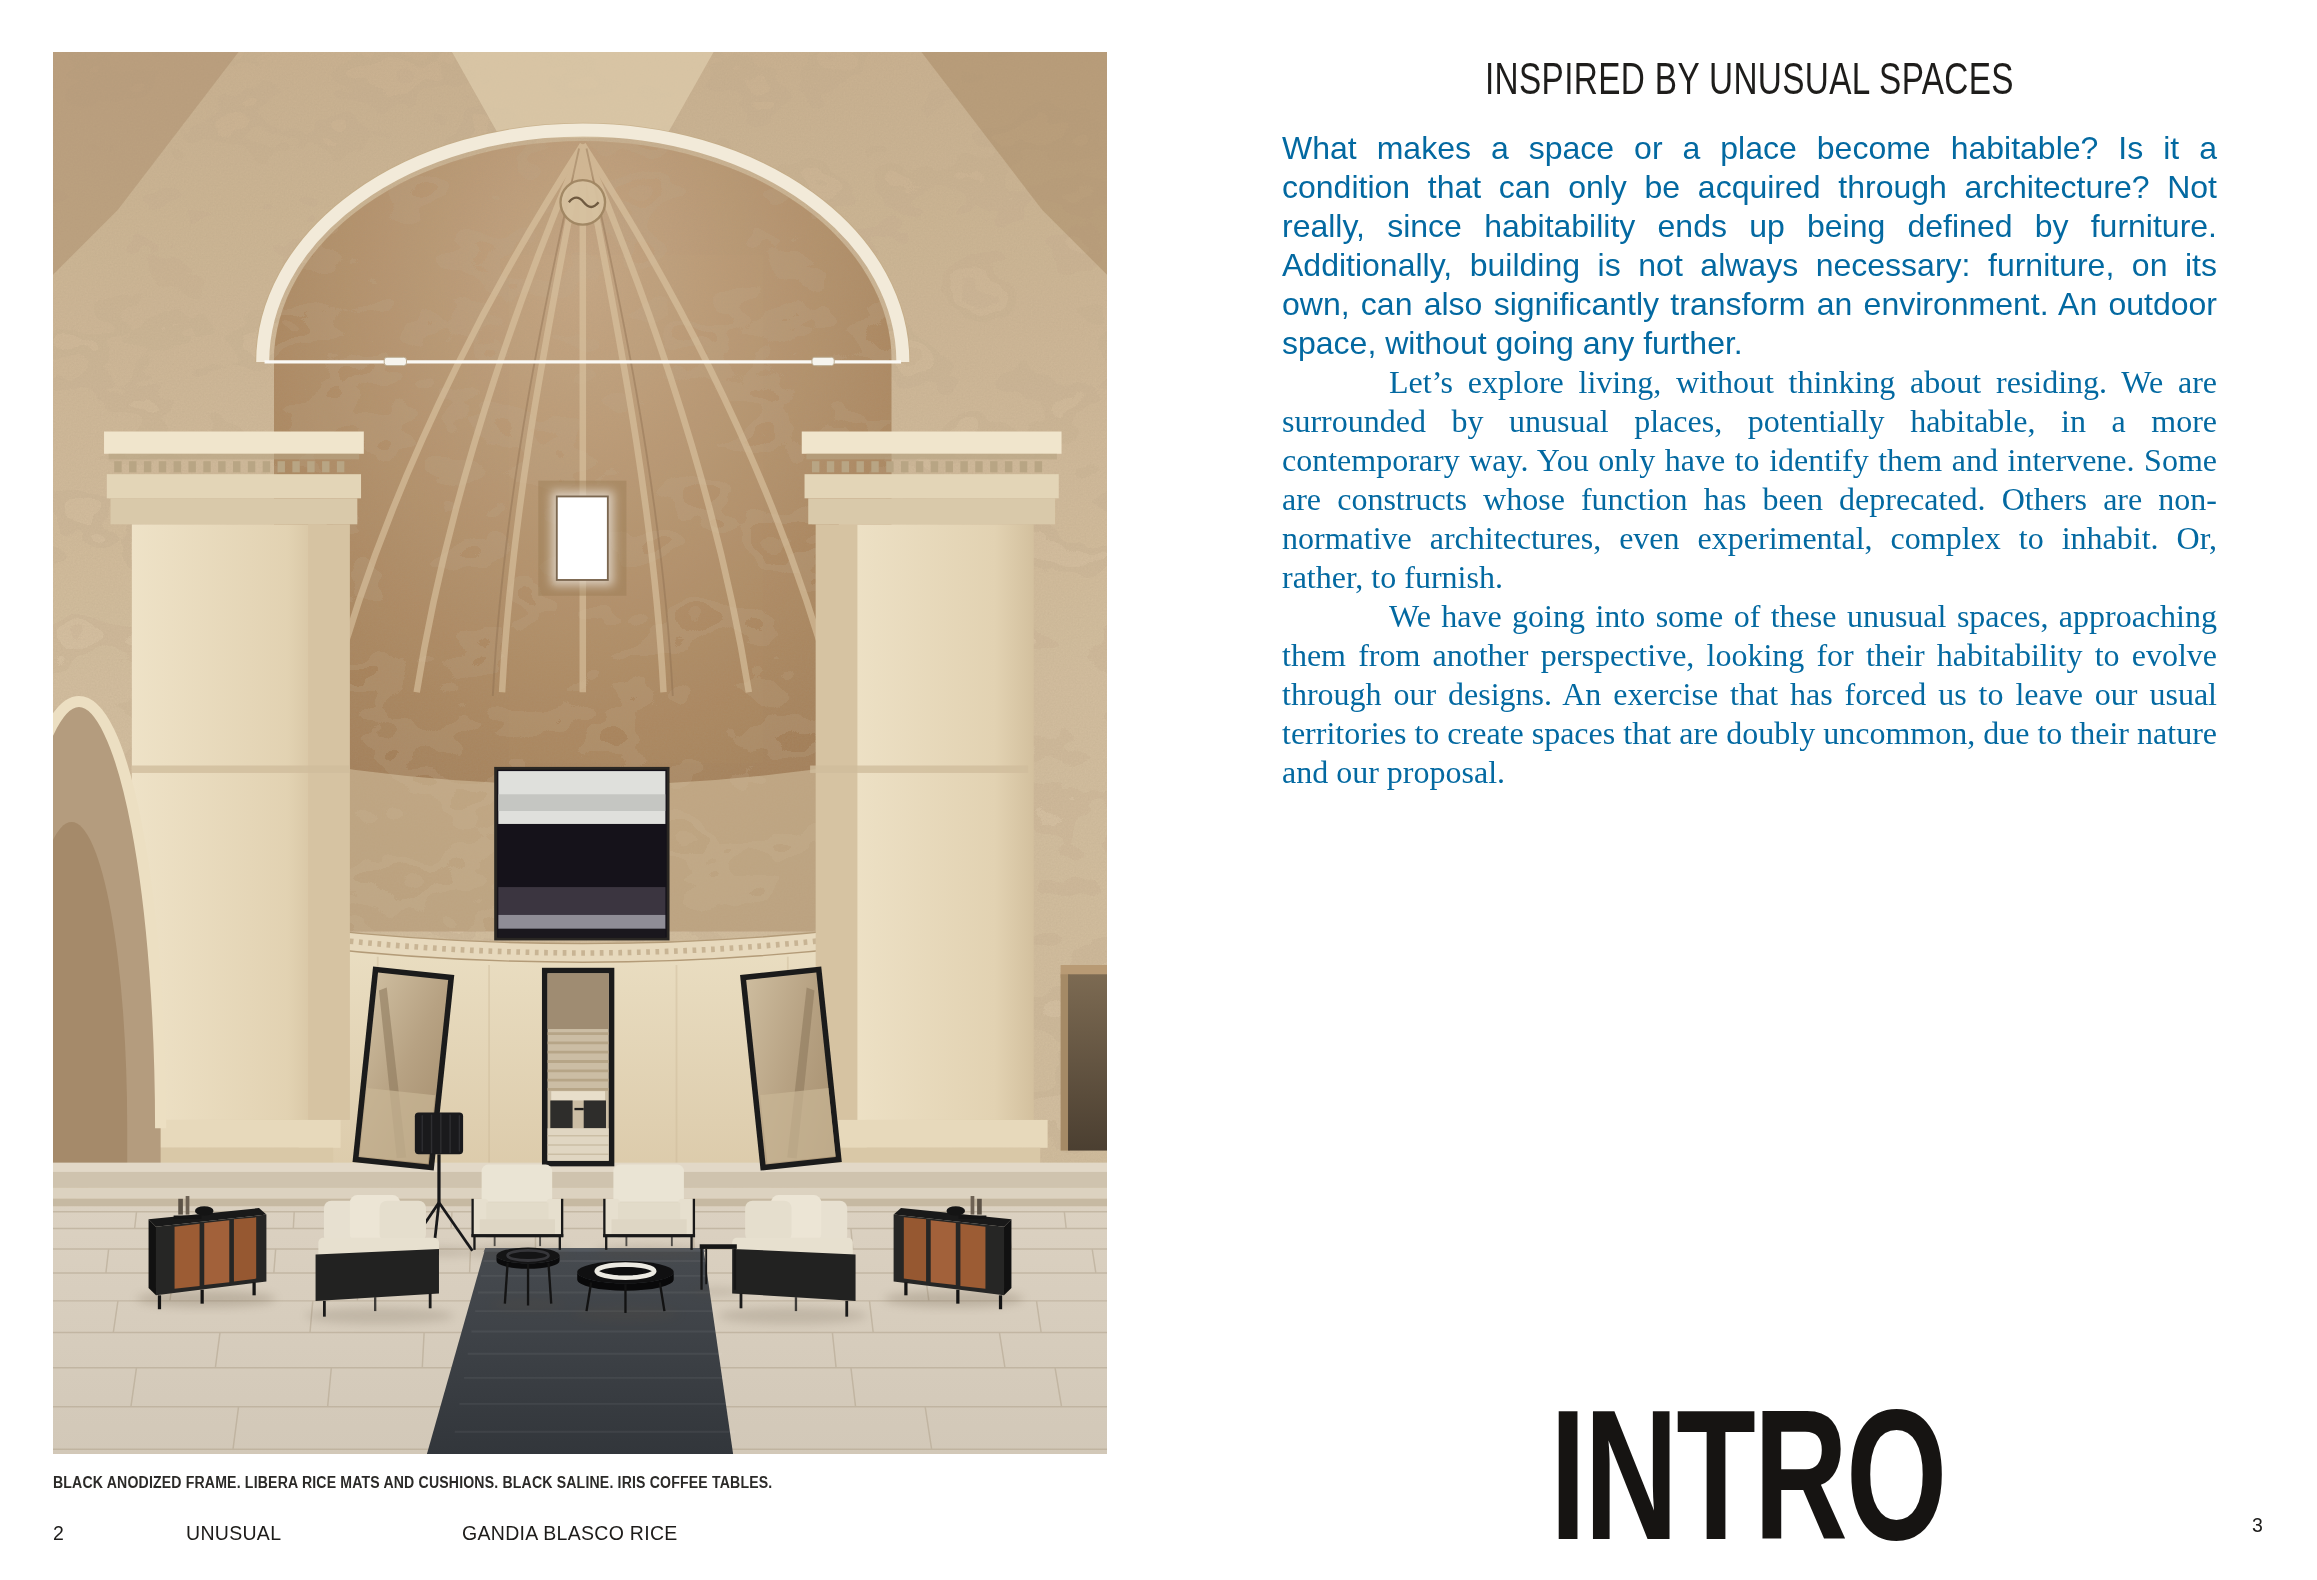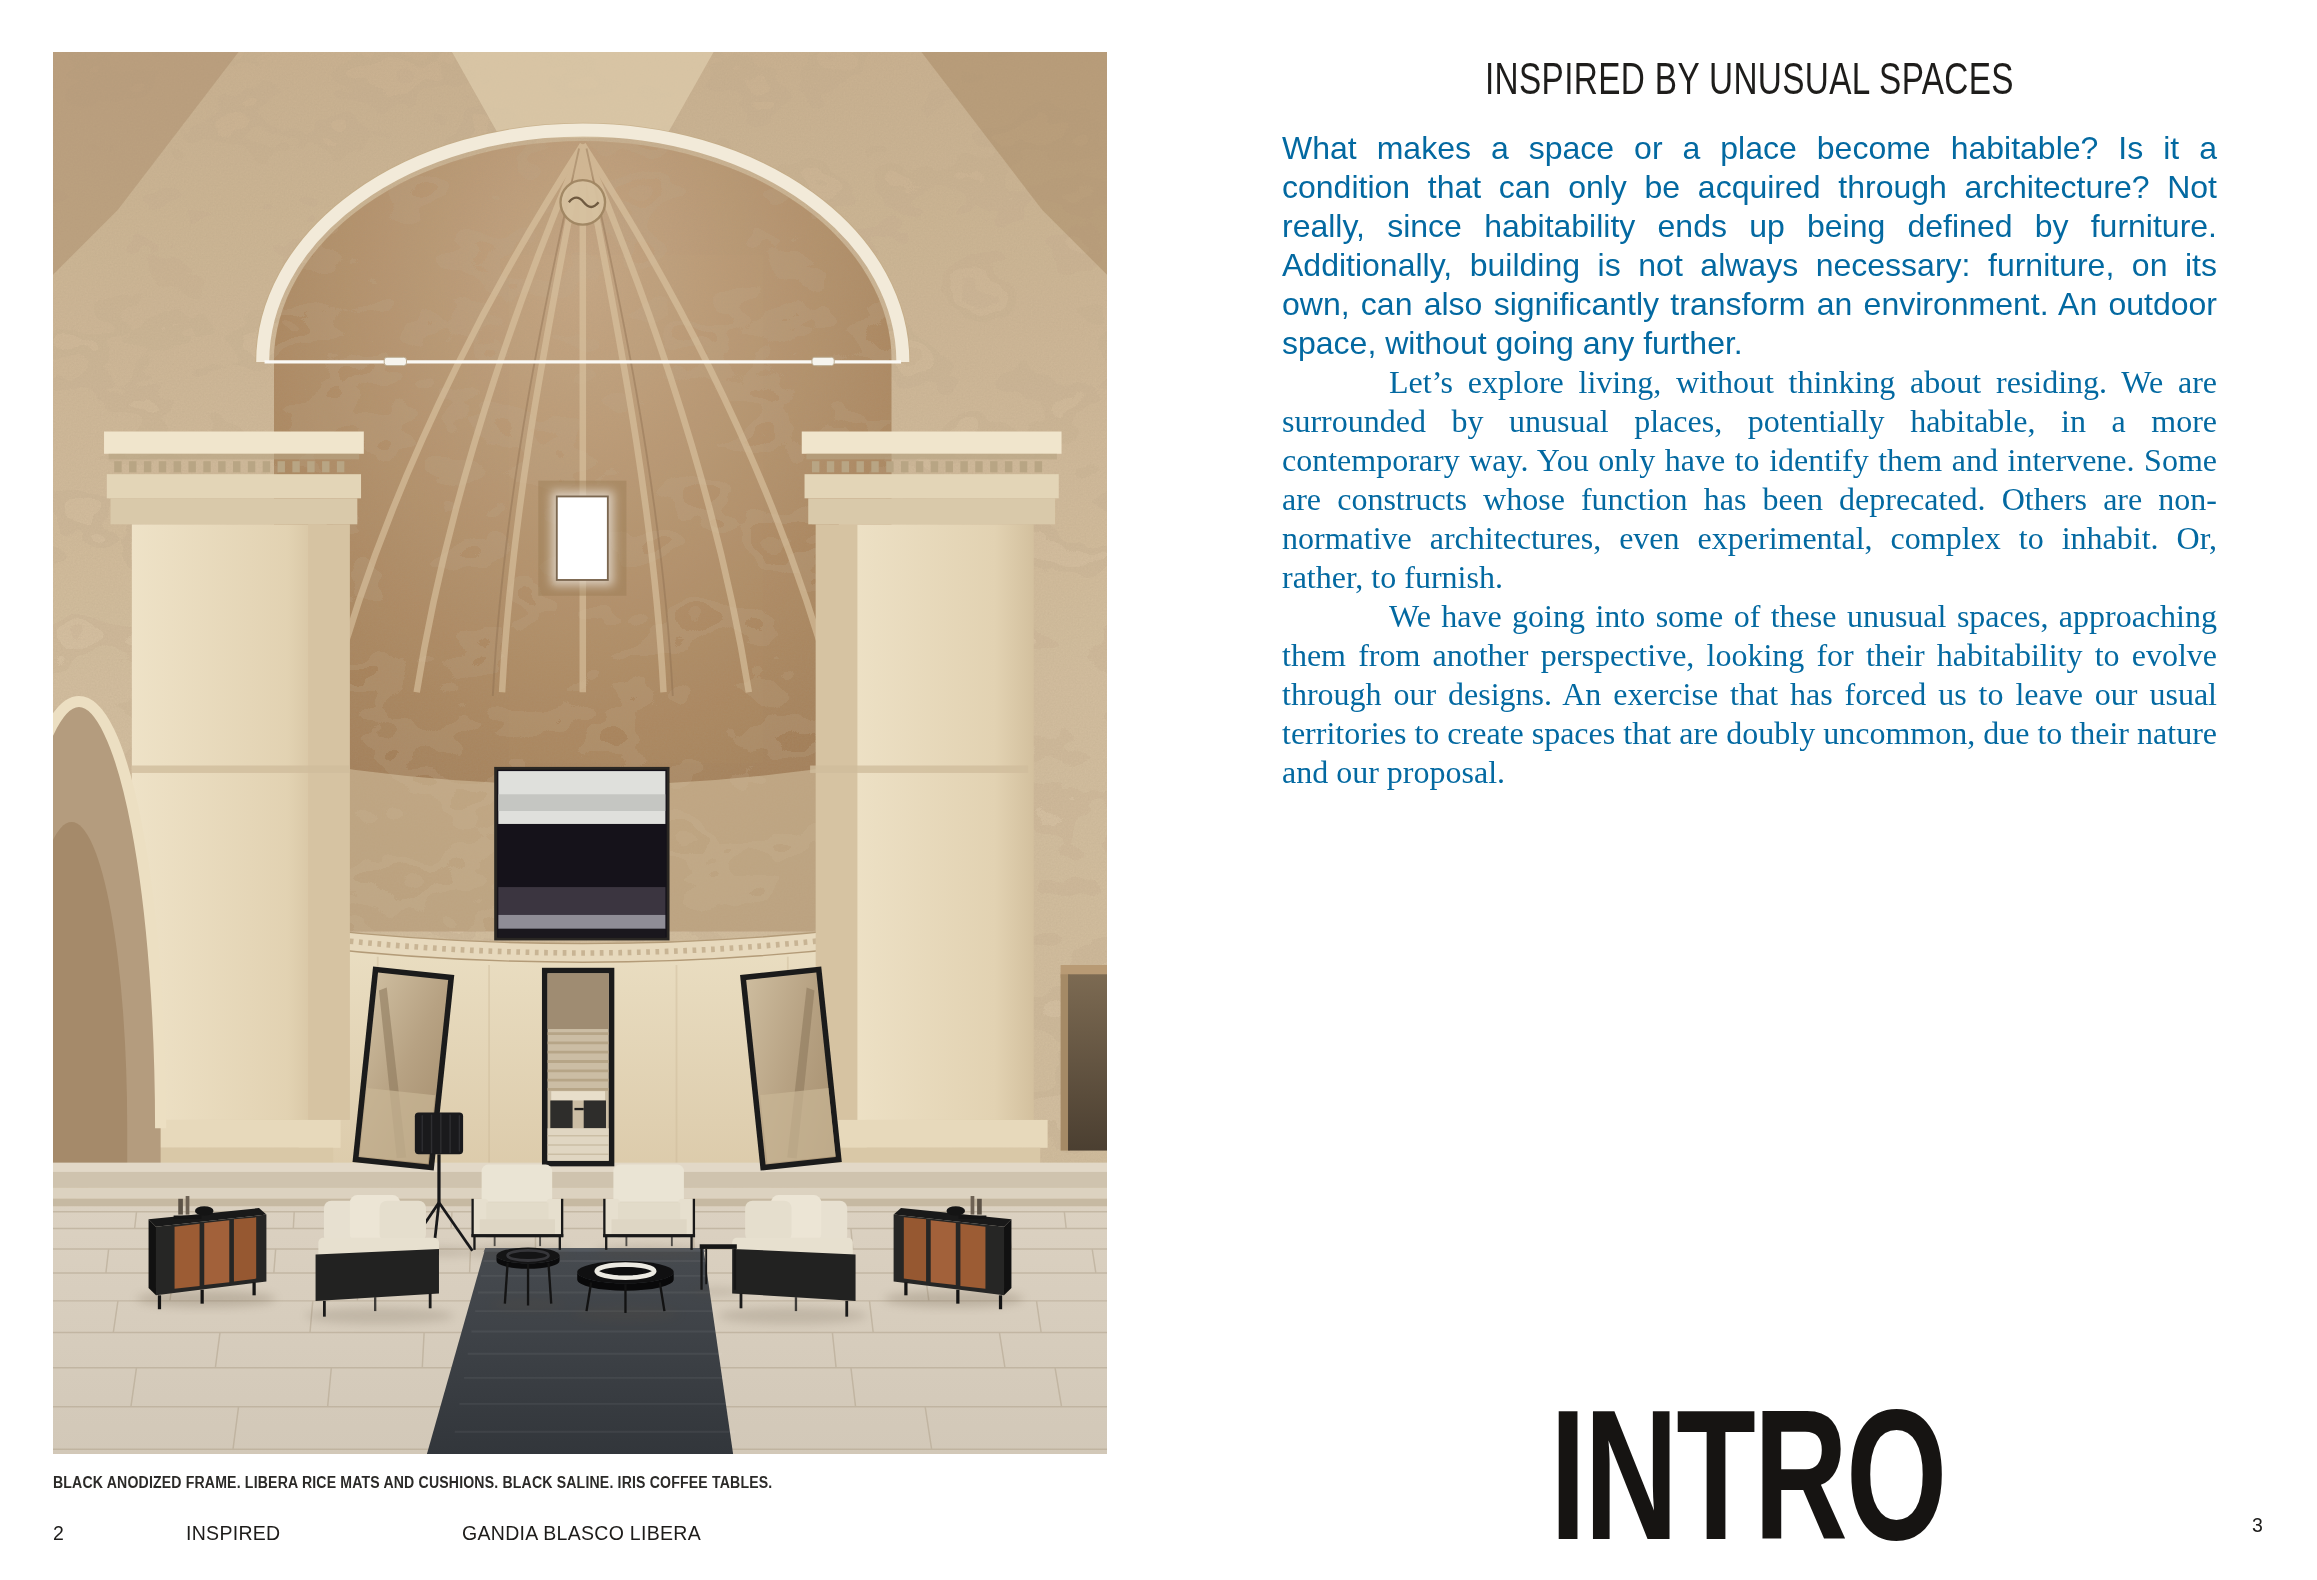--- a/index.html
+++ b/index.html
@@ -375,22 +375,22 @@
         <line x1="580" y1="1326" x2="575" y2="1357" stroke="#121212" stroke-width="2.5"></line>
         <line x1="654" y1="1326" x2="659" y2="1357" stroke="#121212" stroke-width="2.5"></line>
         <line x1="617" y1="1328" x2="617" y2="1359" stroke="#121212" stroke-width="2.5"></line>
       </g>
     </svg>
   </div>
 
   <div class="caption">BLACK ANODIZED FRAME. LIBERA RICE MATS AND CUSHIONS. BLACK SALINE. IRIS COFFEE TABLES.</div>
 
   <div class="footer-pagenum-left">2</div>
-  <div class="footer-section">INSPIRED</div>
-  <div class="footer-brand">GANDIA BLASCO LIBERA</div>
+  <div class="footer-section">UNUSUAL</div>
+  <div class="footer-brand">GANDIA BLASCO RICE</div>
 
   <div class="title-wrap">
     <span>INSPIRED BY UNUSUAL SPACES</span>
   </div>
 
   <div class="body-col">
     <p>What makes a space or a place become habitable? Is it a condition that can only be acquired through architecture? Not really, since habitability ends up being defined by furniture. Additionally, building is not always necessary: furniture, on its own, can also significantly transform an environment. An outdoor space, without going any further.</p>
     <p class="indent">Let’s explore living, without thinking about residing. We are surrounded by unusual places, potentially habitable, in a more contemporary way. You only have to identify them and intervene. Some are constructs whose function has been deprecated. Others are non-normative architectures, even experimental, complex to inhabit. Or, rather, to furnish.</p>
     <p class="indent">We have going into some of these unusual spaces, approaching them from another perspective, looking for their habitability to evolve through our designs. An exercise that has forced us to leave our usual territories to create spaces that are doubly uncommon, due to their nature and our proposal.</p>
   </div>

